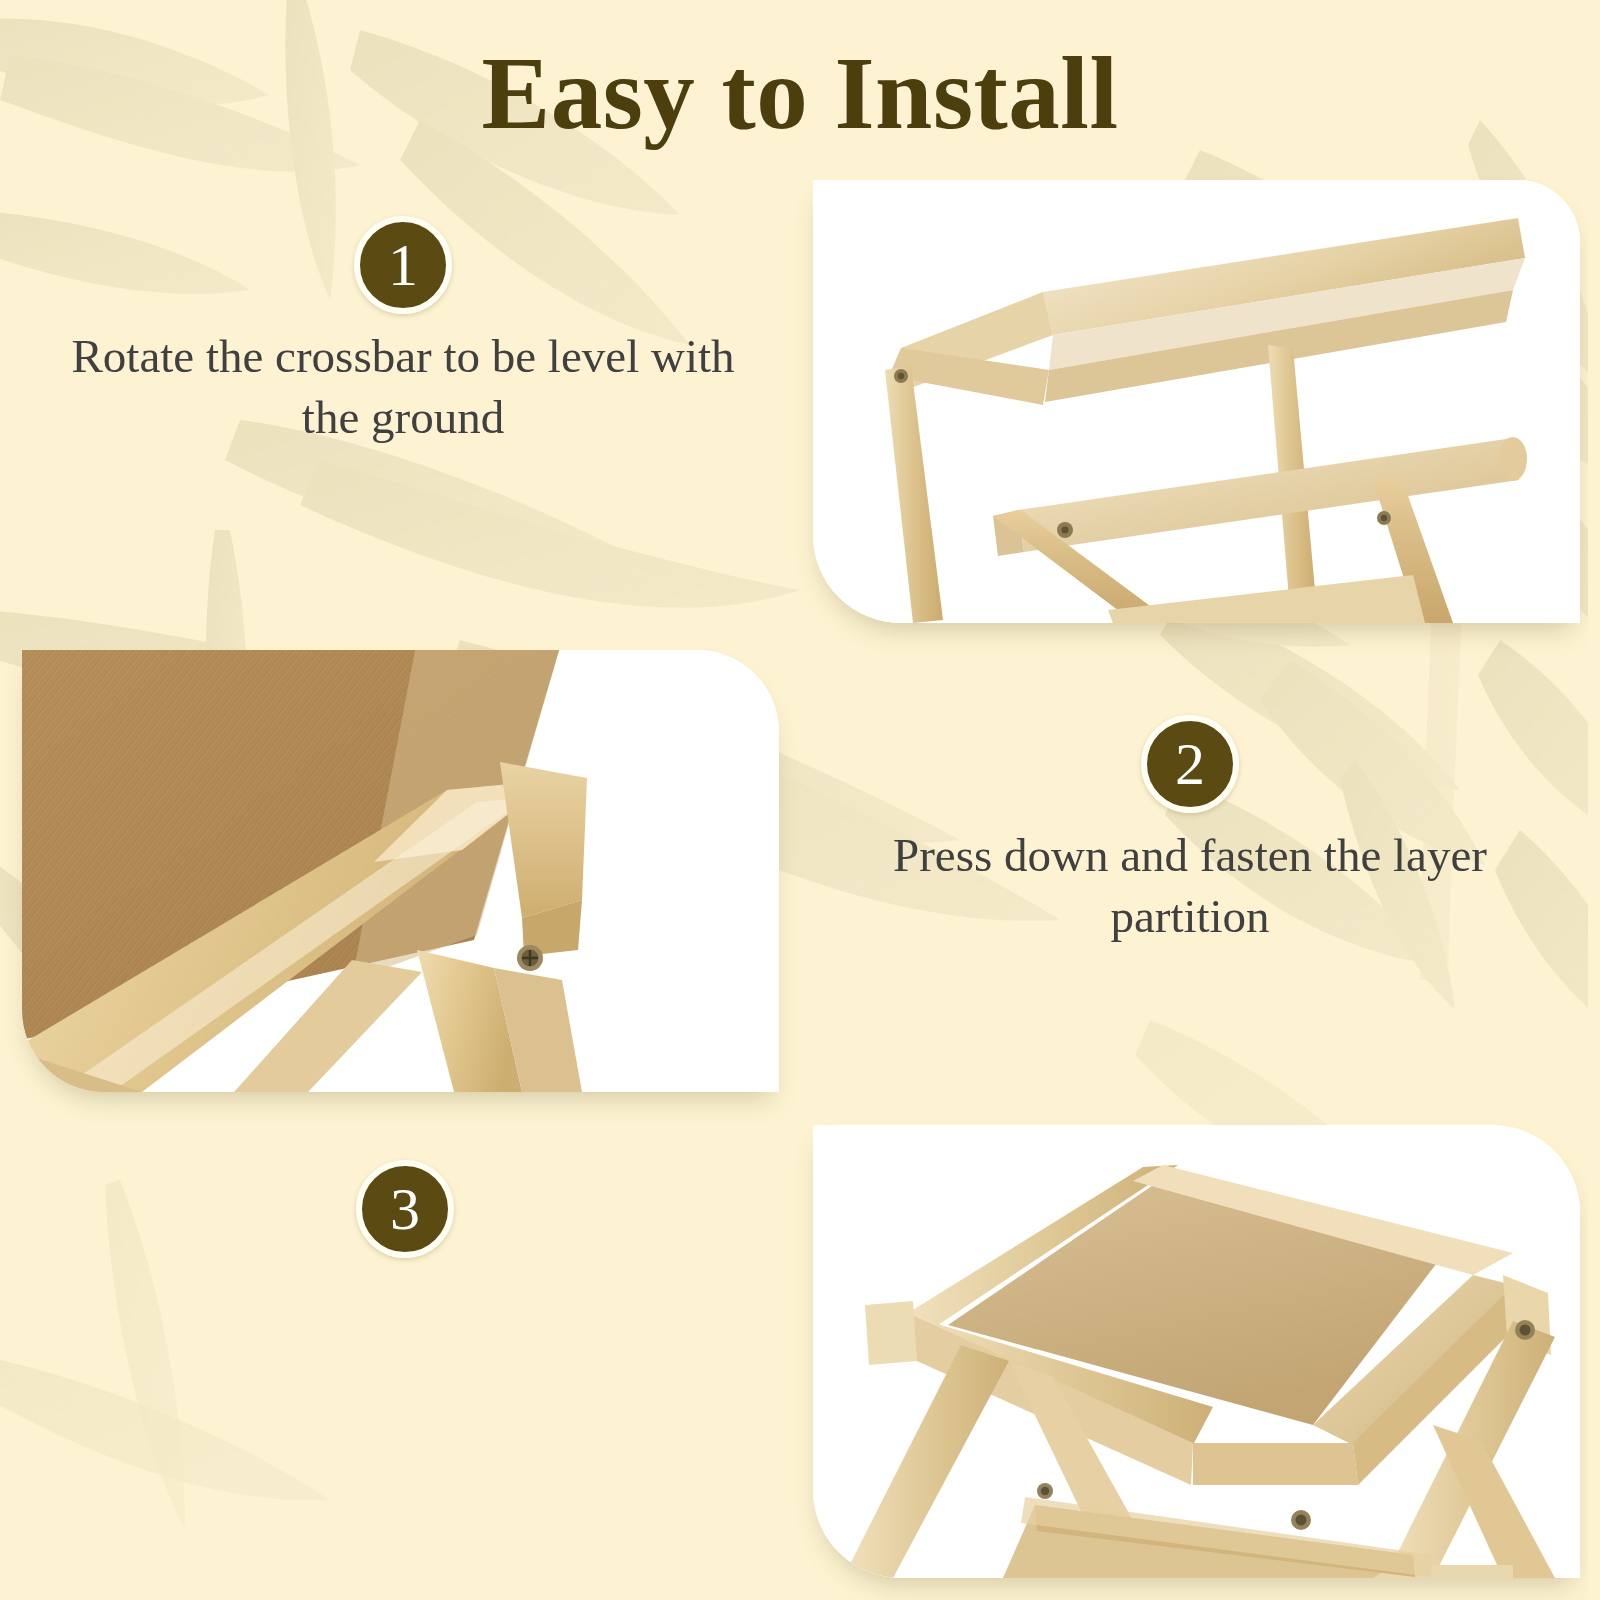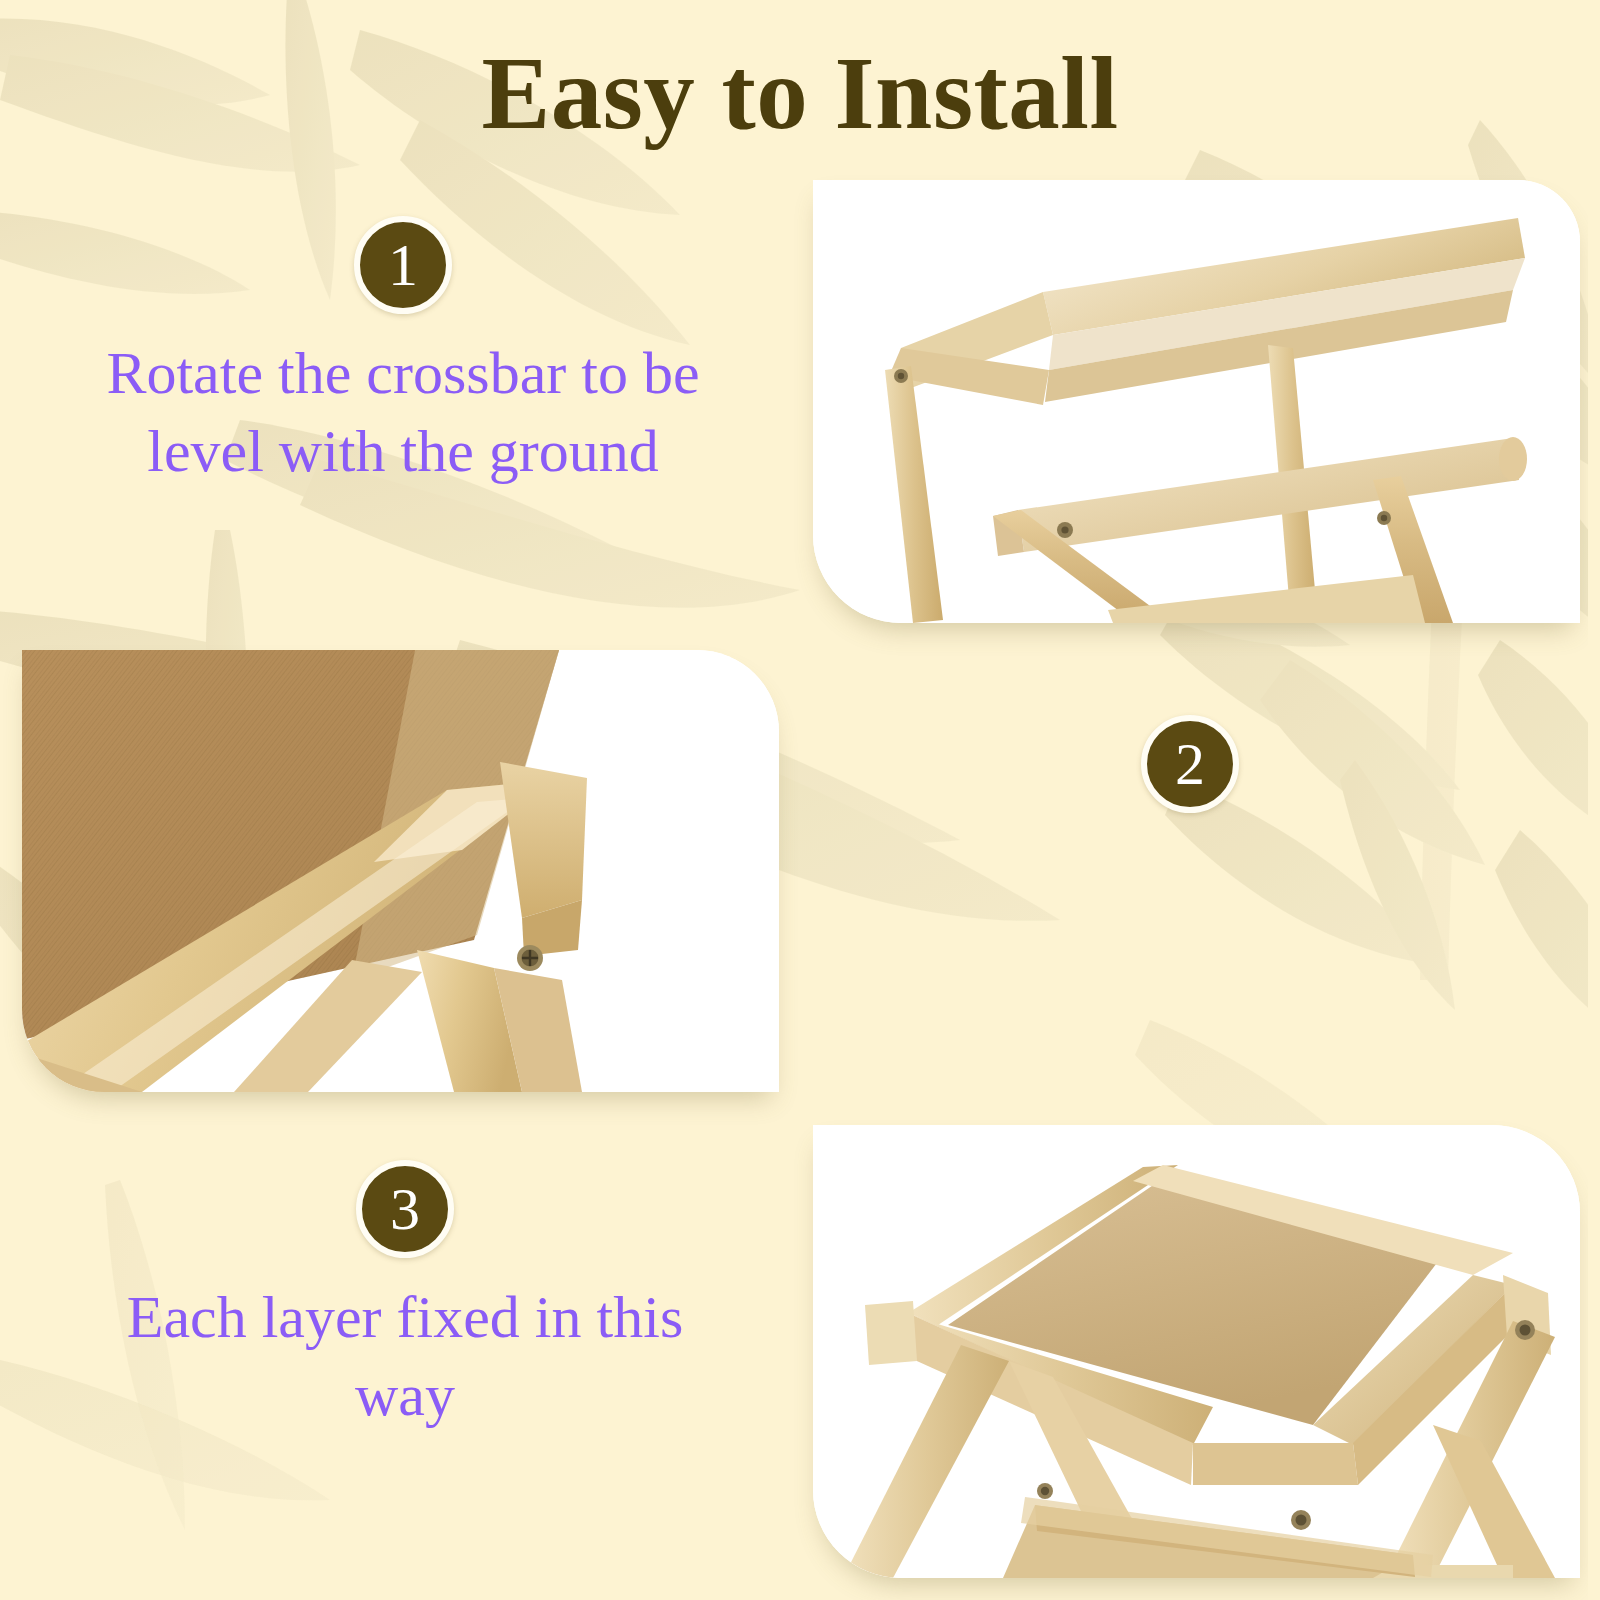--- a/index.html
+++ b/index.html
@@ -53,24 +53,24 @@
     box-sizing:border-box;
     margin:0 auto;
     display:flex;align-items:center;justify-content:center;
     color:#ffffff;
     font-size:60px;
     font-family:"Liberation Serif", serif;
     line-height:1;
     box-shadow:0 2px 5px rgba(120,105,55,.25);
   }
   .step-text{
-    margin-top:20px;
-    font-size:60px;
+    margin-top:12px;
+    font-size:47px;
     line-height:1.30;
-    color:#8b5cf6;
+    color:#404040;
     font-family:"Liberation Serif", serif;
   }
 
   #step-1{left:68px;top:216px;width:670px;}
   #step-2{left:840px;top:715px;width:700px;}
   #step-3{left:80px;top:1160px;width:650px;}
 </style>
 </head>
 <body>
 
@@ -123,25 +123,25 @@
 
   <div class="title">Easy to Install</div>
 
   <div class="step" id="step-1">
     <div class="badge">1</div>
     <div class="step-text">Rotate the crossbar to be level with the ground</div>
   </div>
 
   <div class="step" id="step-2">
     <div class="badge">2</div>
+    <div class="step-text">Press down and fasten the layer partition</div>
   </div>
 
   <div class="step" id="step-3">
     <div class="badge">3</div>
-    <div class="step-text">Each layer fixed in this way</div>
   </div>
 
   <div class="panel" id="panel-1">
     <svg class="photo" viewBox="0 0 767 443" preserveAspectRatio="none">
       <defs>
         <linearGradient id="b1" x1="0" y1="0" x2="0" y2="1">
           <stop offset="0%" stop-color="#e8cf9d"></stop>
             <stop offset="45%" stop-color="#d8bb84"></stop>
             <stop offset="100%" stop-color="#c9a76c"></stop>
         </linearGradient>

